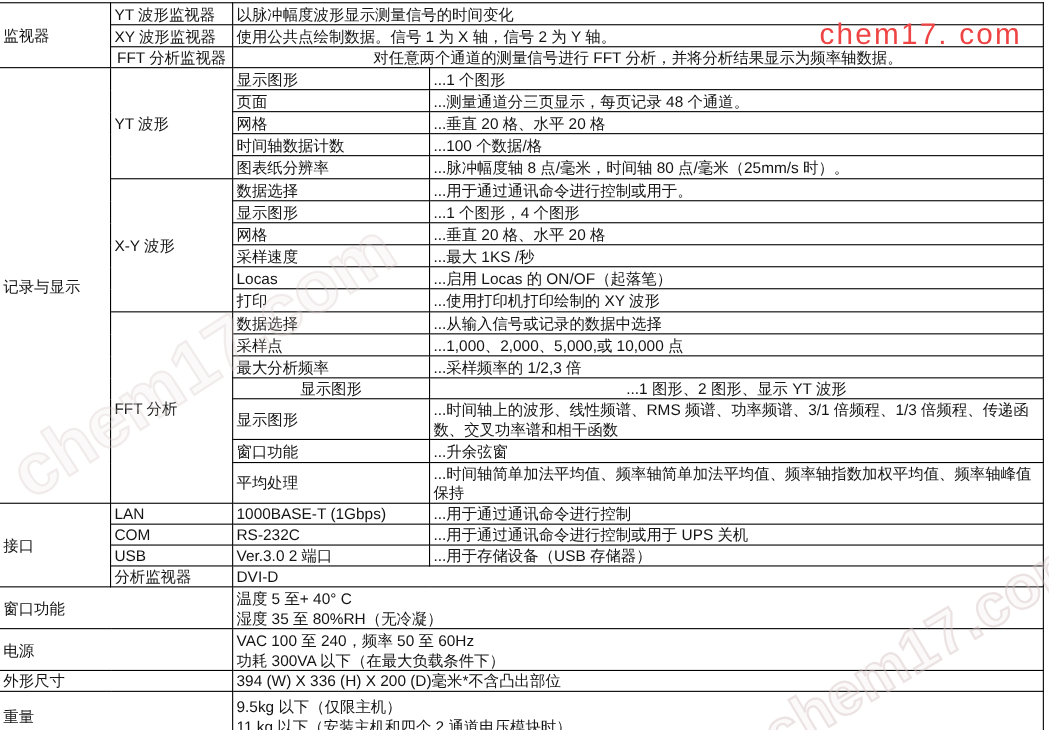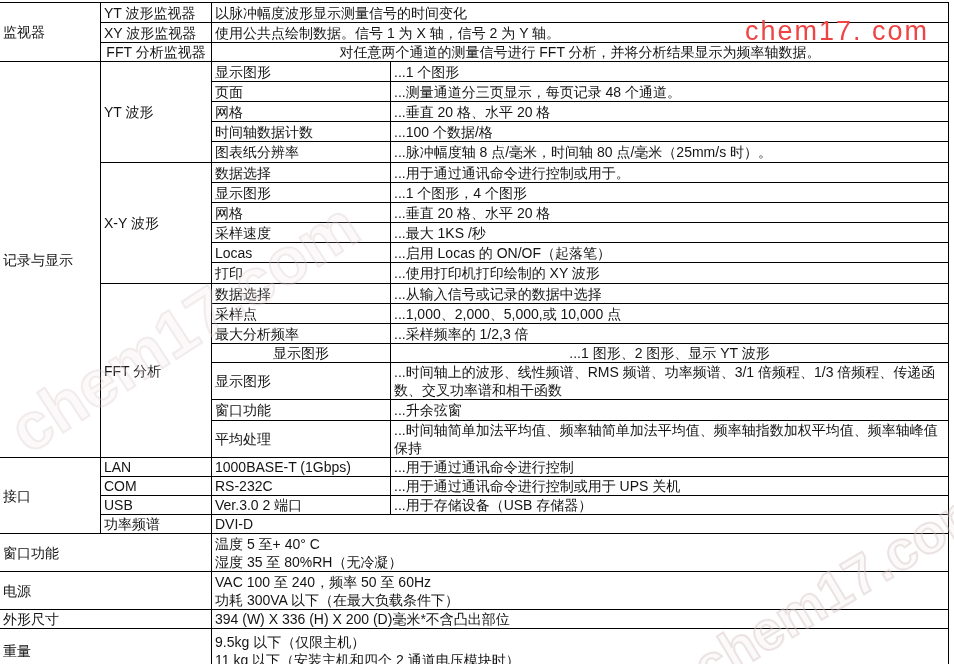--- a/index.html
+++ b/index.html
@@ -182,21 +182,21 @@
     <td>COM</td>
     <td>RS-232C</td>
     <td class="val">...用于通过通讯命令进行控制或用于 UPS 关机</td>
   </tr>
   <tr class="r18">
     <td>USB</td>
     <td>Ver.3.0 2 端口</td>
     <td class="val">...用于存储设备（USB 存储器）</td>
   </tr>
   <tr class="r18">
-    <td>功率频谱</td>
+    <td>分析监视器</td>
     <td colspan="2">DVI-D</td>
   </tr>
 
   <tr class="r38">
     <td class="cat" colspan="2">窗口功能</td>
     <td class="val" colspan="2">
       <div>温度 5 至+ 40° C</div>
       <div>湿度 35 至 80%RH（无冷凝）</div>
     </td>
   </tr>

